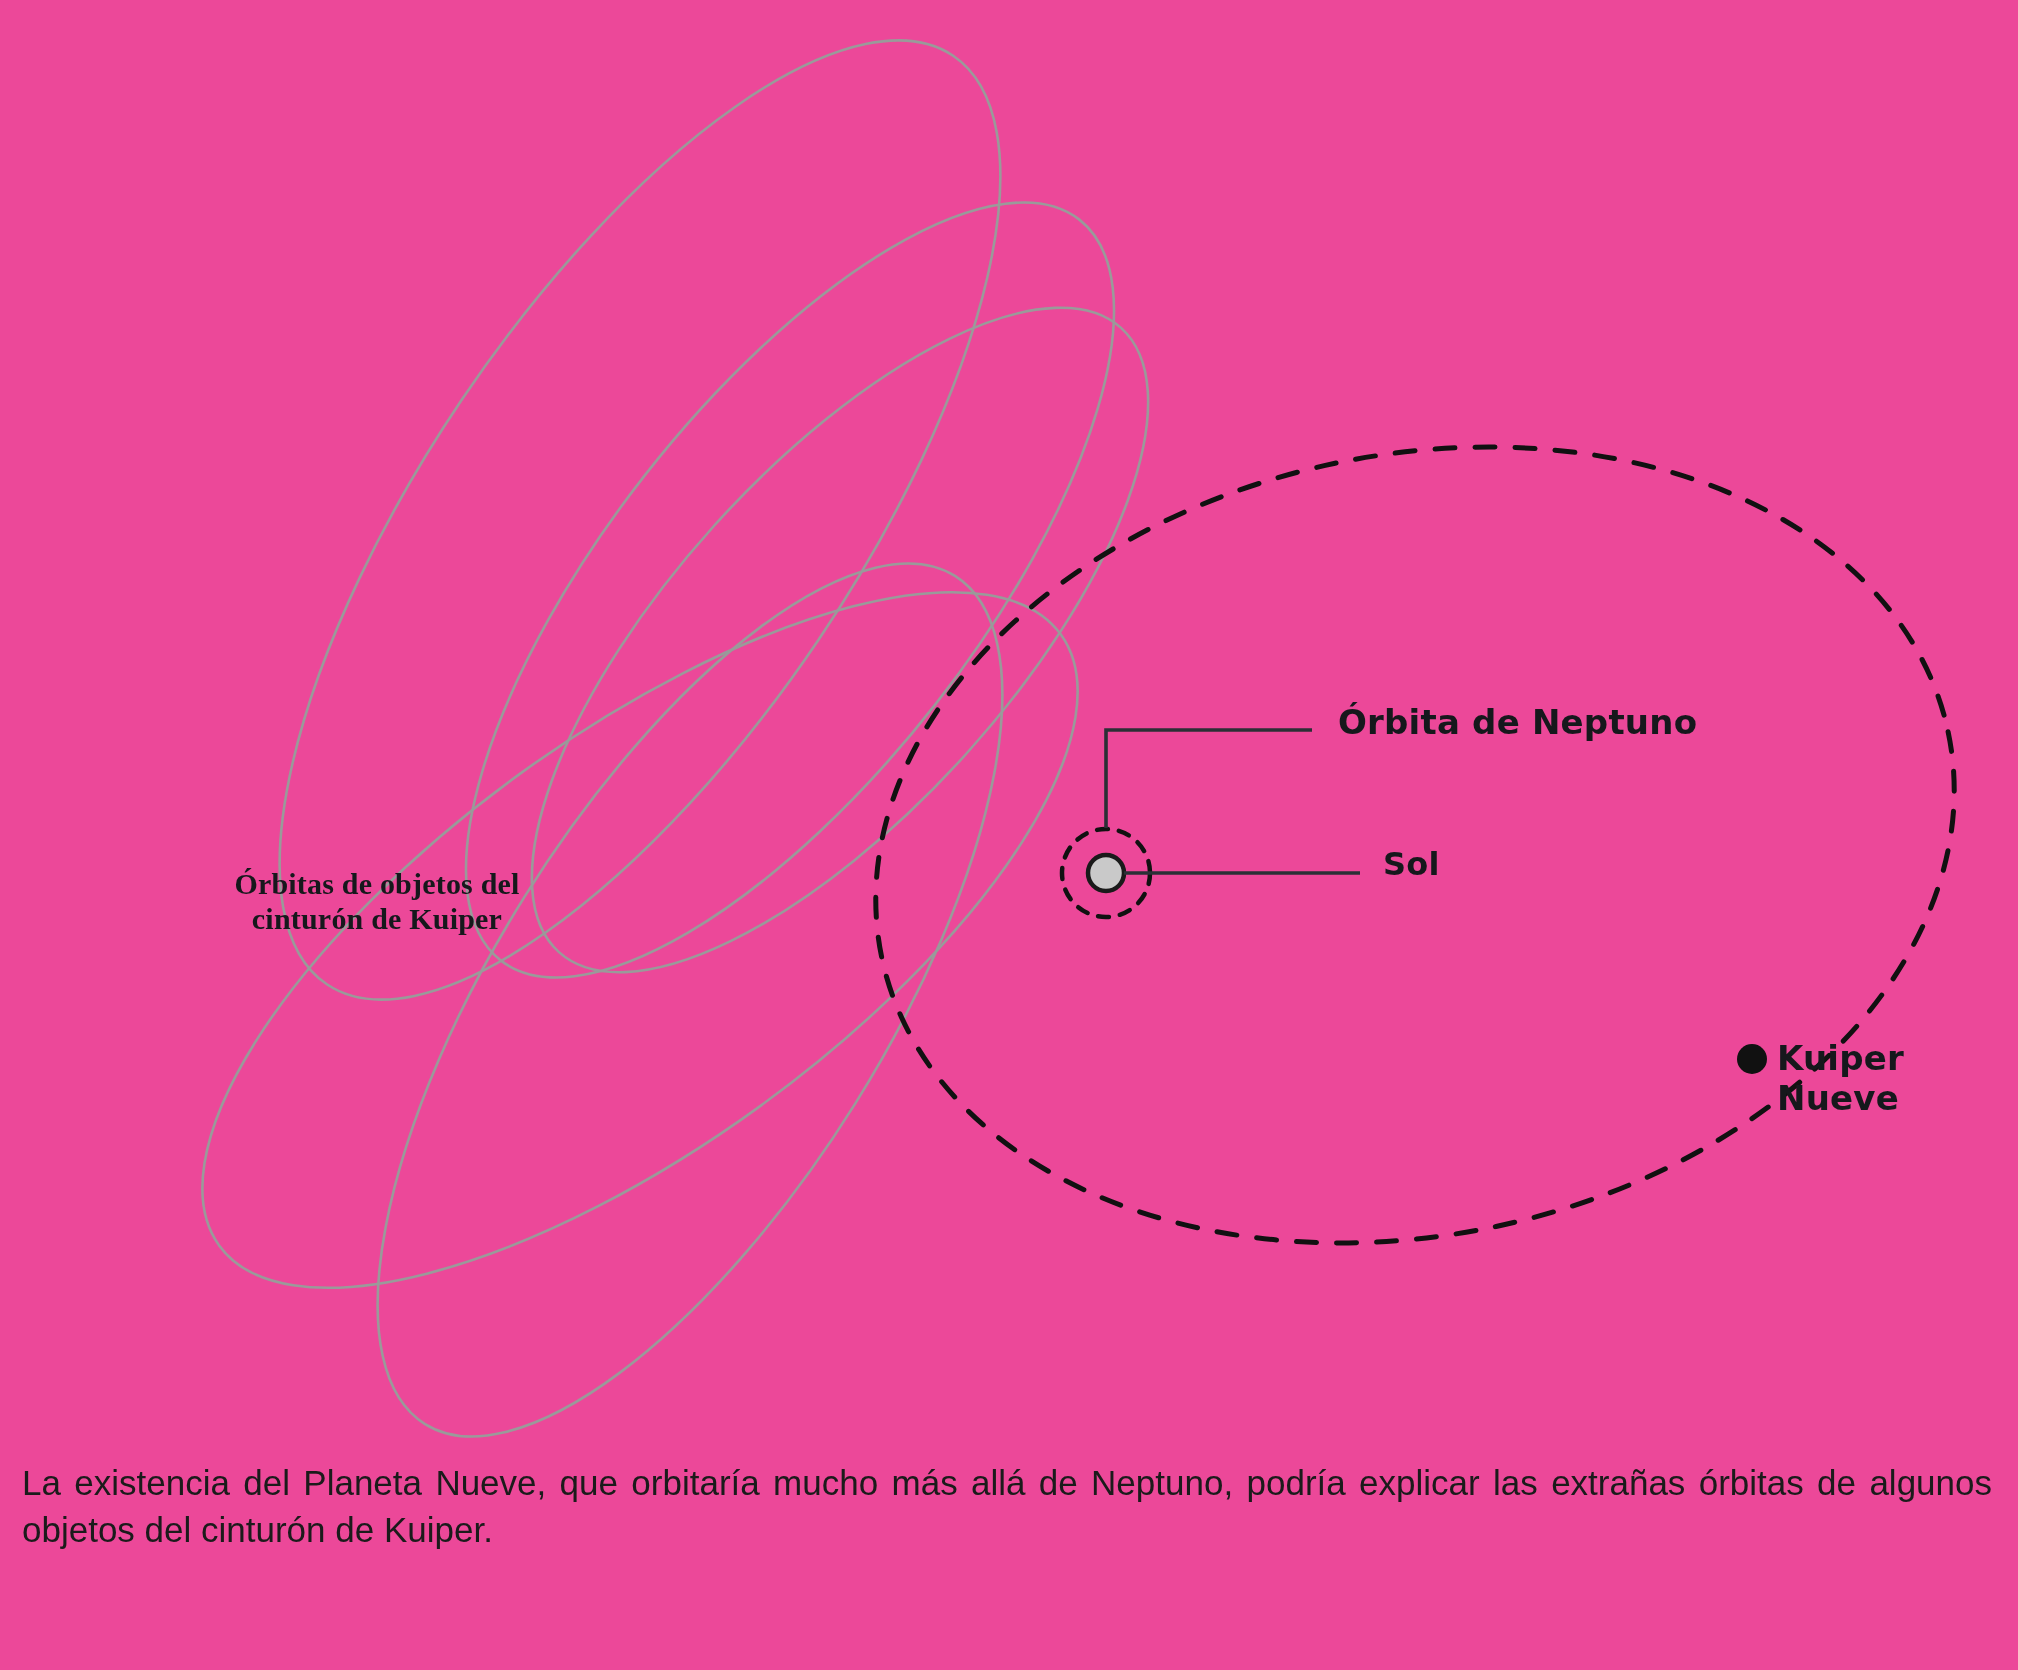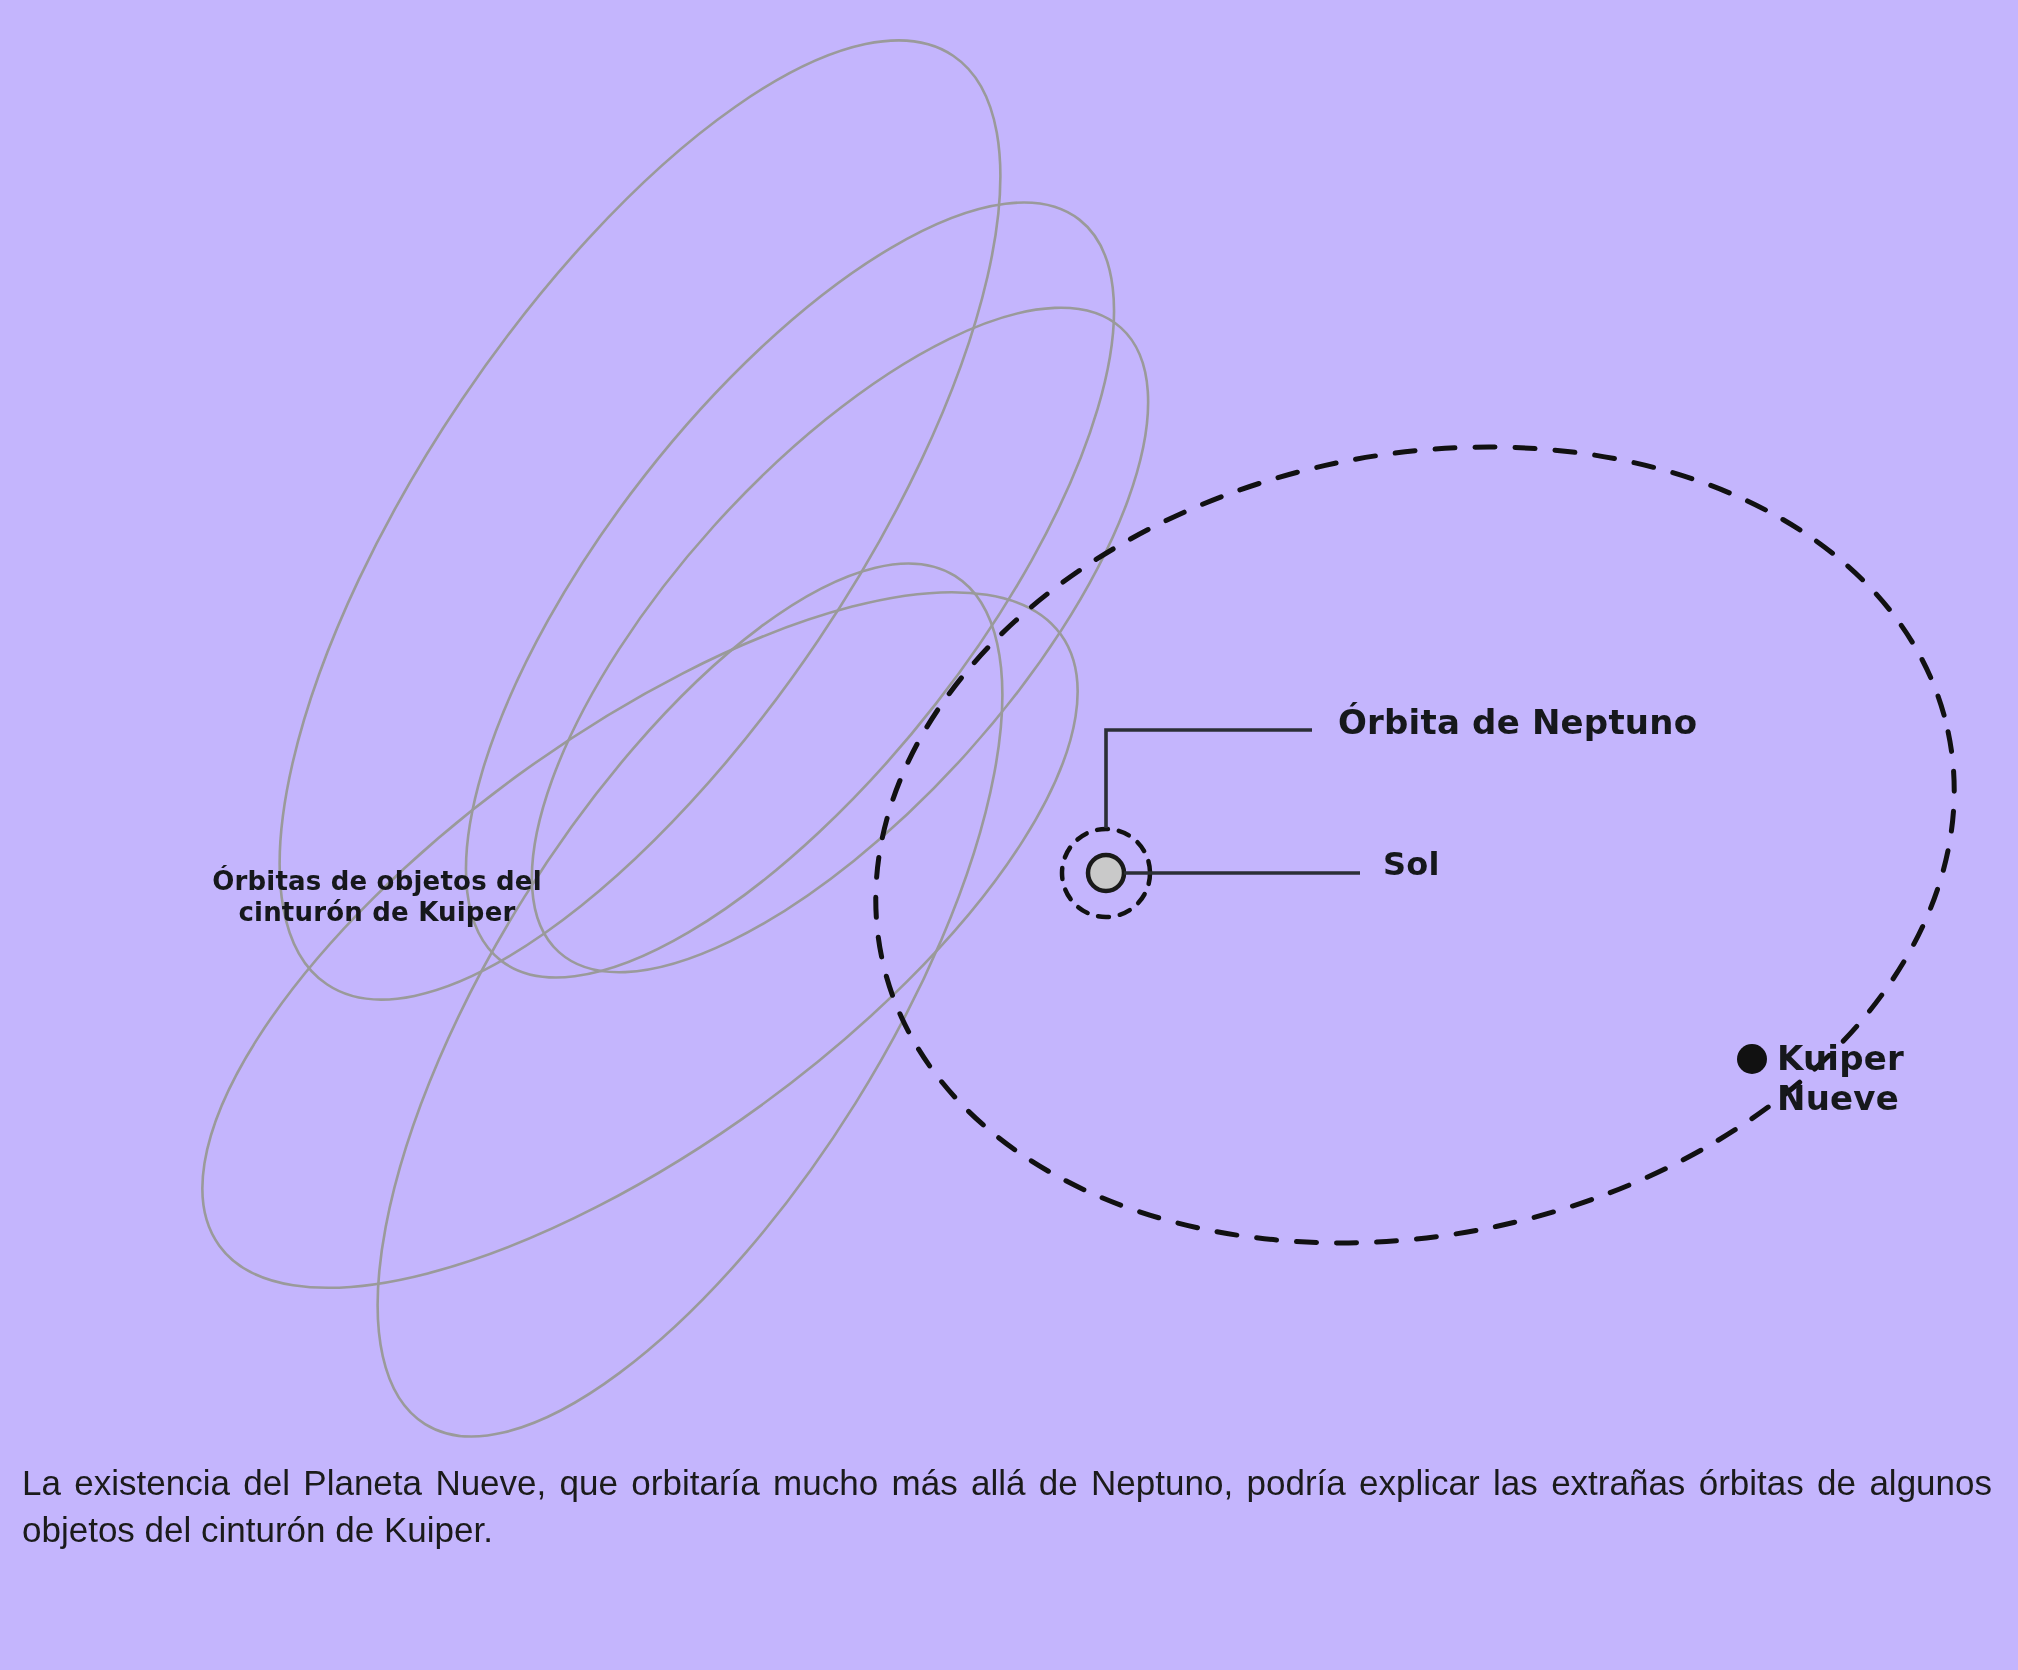--- a/index.html
+++ b/index.html
@@ -11,21 +11,21 @@
     width: 2018px;
     height: 1670px;
     font-family: "Liberation Sans", sans-serif;
     color: #1a1a1a;
     overflow: hidden;
   }
   #page {
     position: relative;
     width: 2018px;
     height: 1670px;
-    background: #c4b5fd;
+    background: #ec4899;
   }
   #figure {
     position: absolute;
     left: 0;
     top: 0;
     width: 2018px;
     height: 1500px;
   }
   #figure svg {
     display: block;
@@ -51,23 +51,24 @@
   }
   #label-planet-nine {
     left: 1777px;
     top: 1038px;
     font-size: 34px;
     text-align: left;
   }
   #label-kuiper {
     left: 122px;
     top: 866px;
-    font-size: 26px;
+    font-size: 30px;
     text-align: center;
     width: 510px;
+    font-family: Liberation Serif, serif;
   }
   #caption {
     position: absolute;
     left: 22px;
     top: 1459px;
     width: 1970px;
     font-family: "Liberation Sans", sans-serif;
     font-size: 35px;
     line-height: 1.35;
     color: #1b1b1b;

